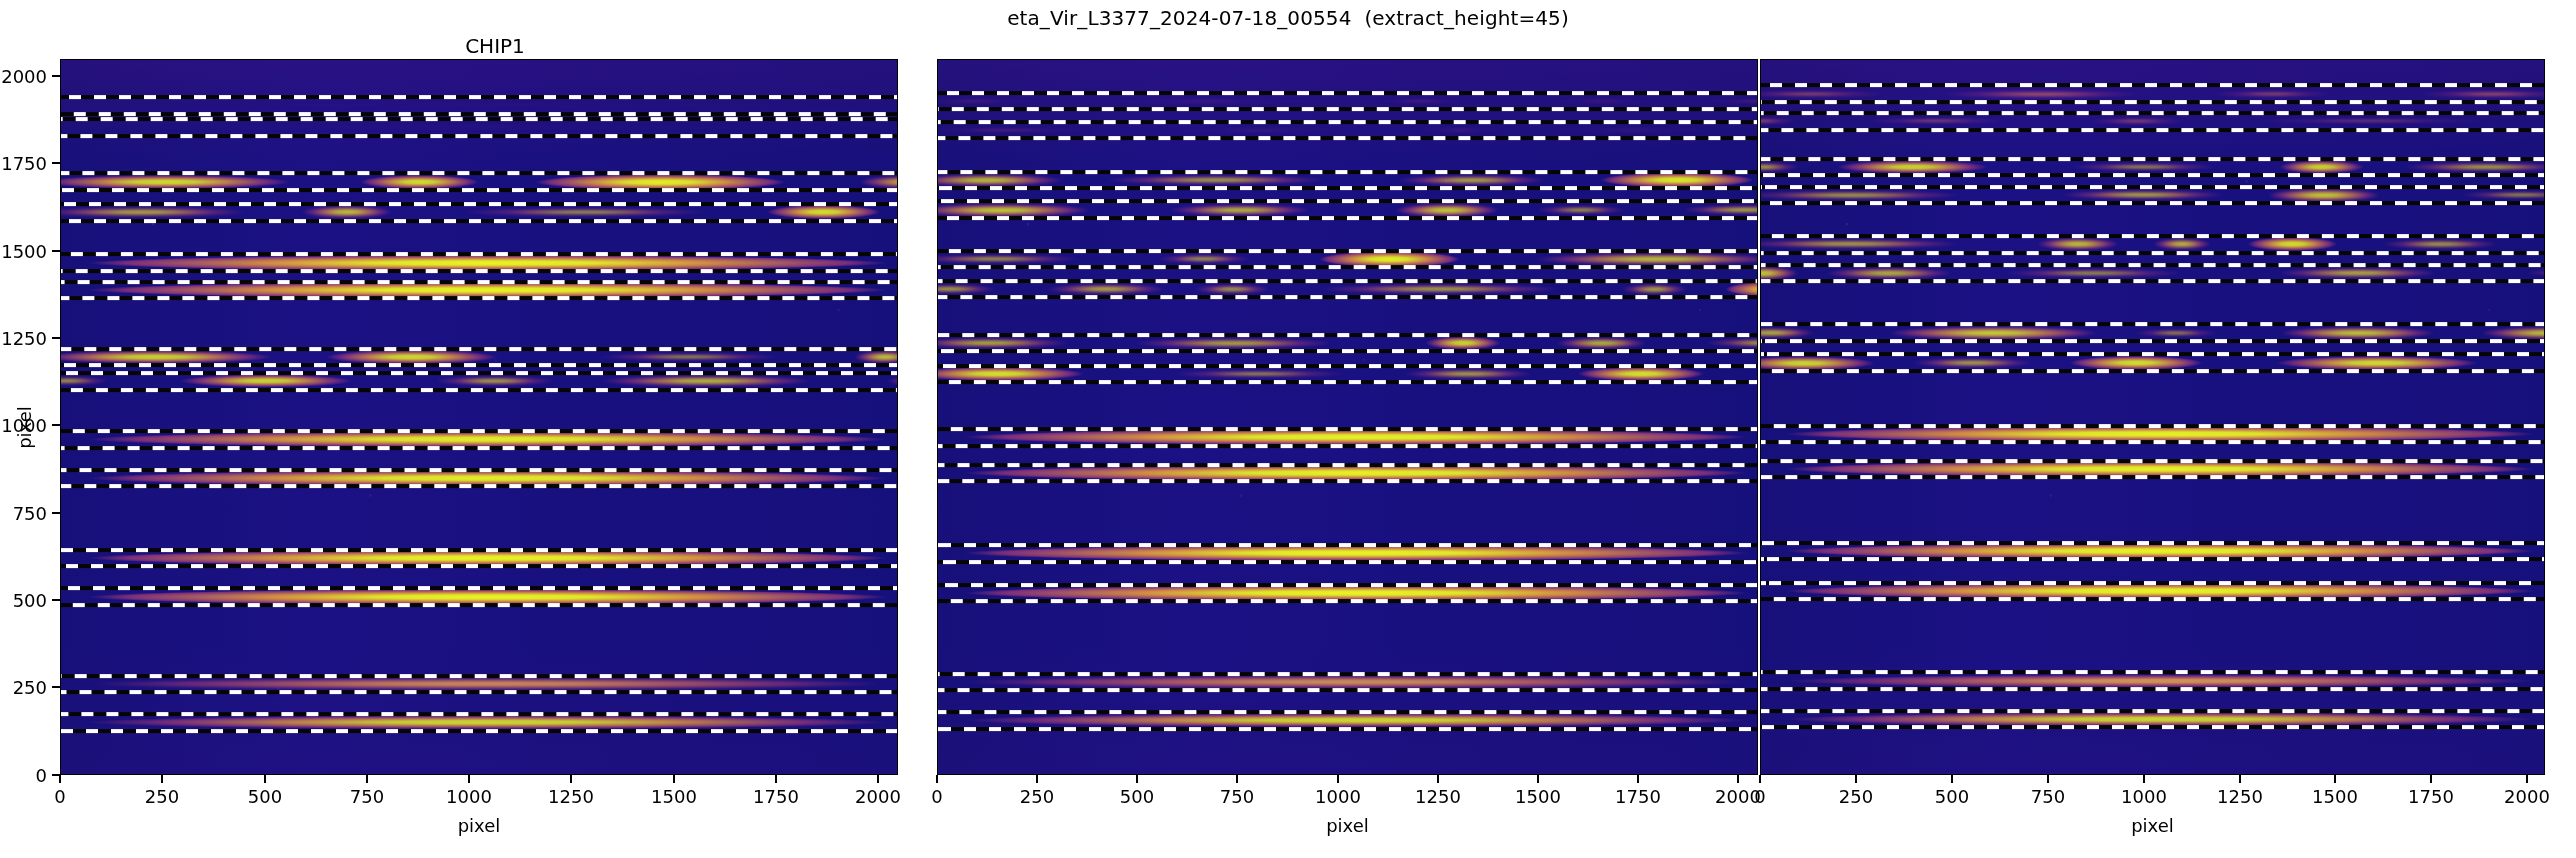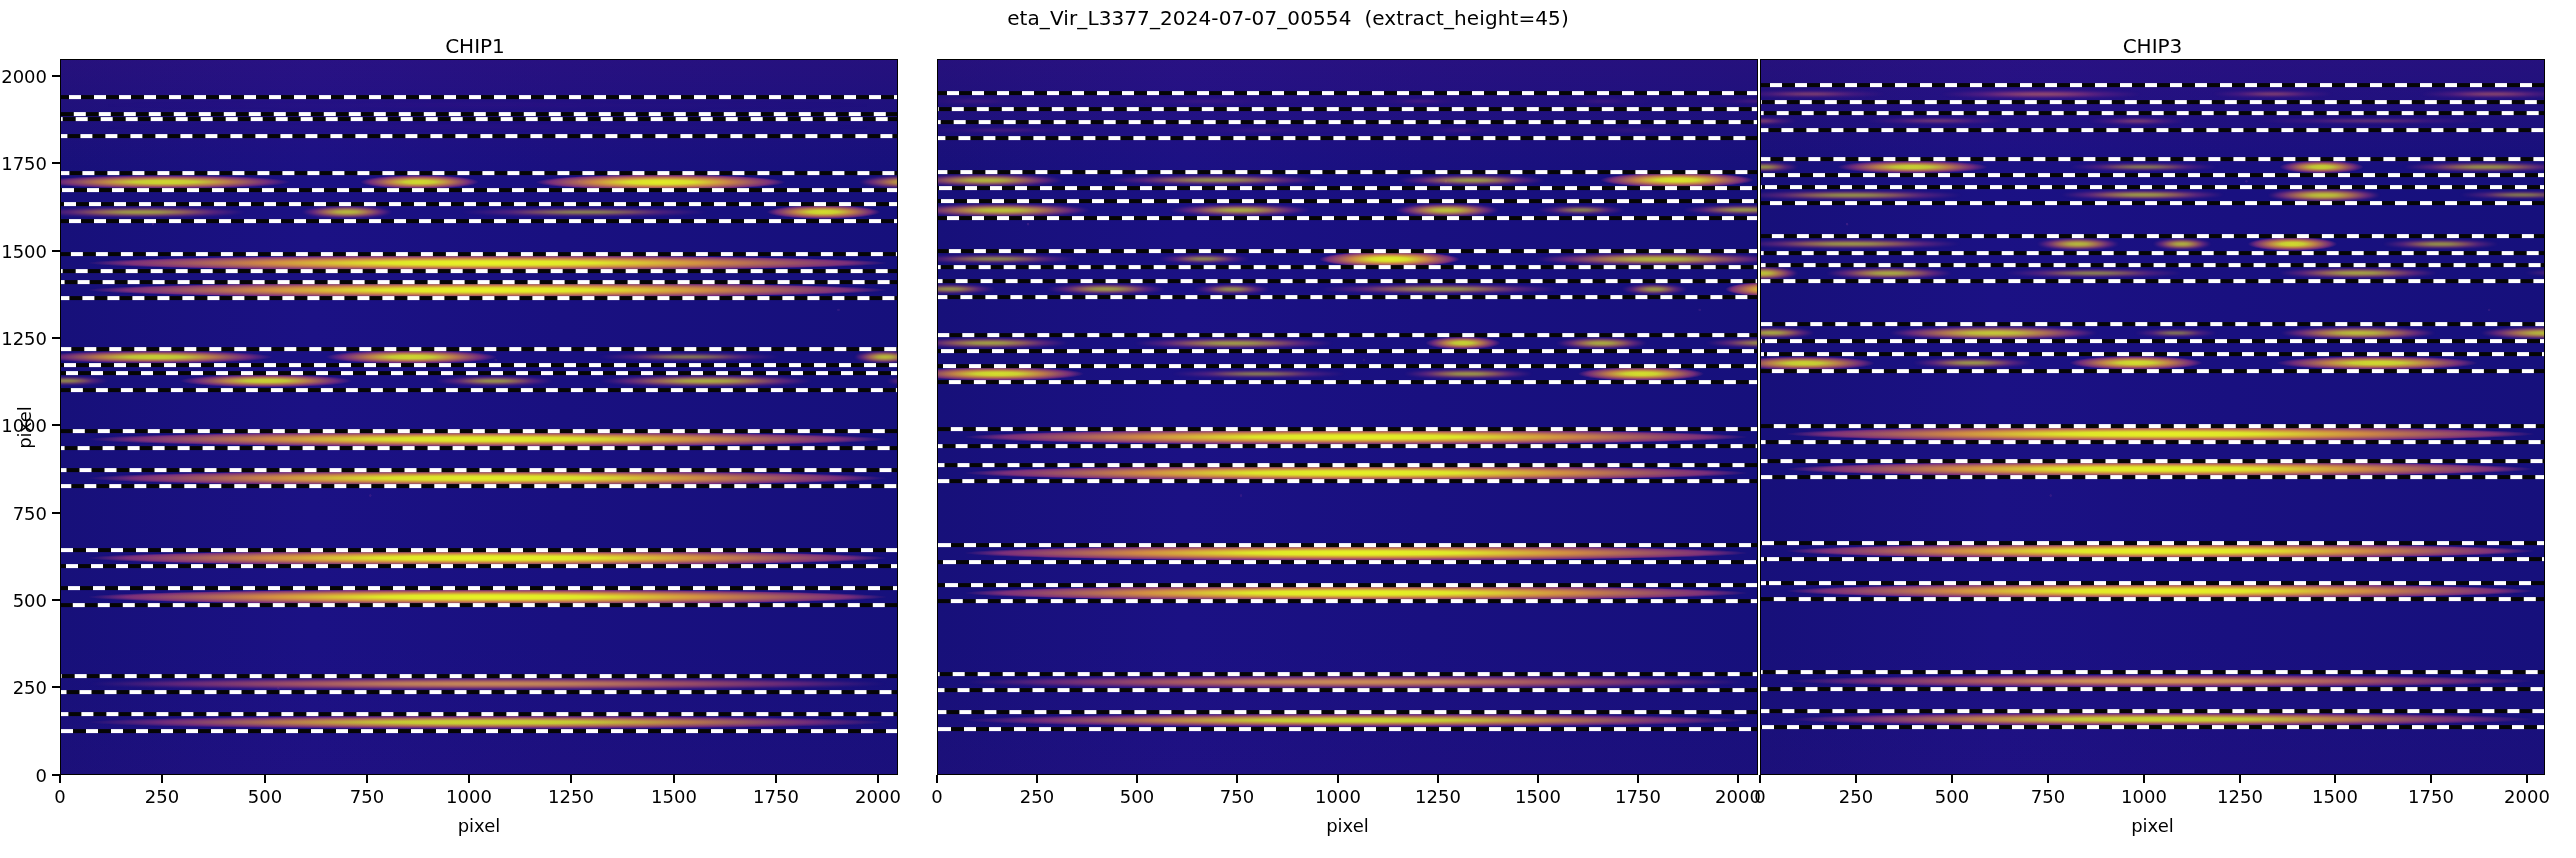--- a/index.html
+++ b/index.html
@@ -13,21 +13,21 @@
   }
 
   
   .axes{position:absolute;top:59px;height:716px;box-sizing:border-box;
         border:1.9px solid #000;background:#0b0b62;overflow:hidden;}
   #ax0{left:60px;width:838px;}
   #ax1{left:937px;width:821px;}
   #ax2{left:1760px;width:785px;}
 
   .axtitle{position:absolute;top:34px;font-size:20px;color:#000;text-align:center;}
-  #t0{left:56px;width:838px;}
+  #t0{left:76px;width:838px;}
   #t1{left:937px;width:821px;}
   #t2{left:1760px;width:785px;}
 
   
   .imgwrap{position:absolute;inset:0;}
   .bg{position:absolute;inset:0;
       background:
         linear-gradient(to bottom,
           rgba(90,20,130,.22) 0%,
           rgba(30,10,110,0) 16%,
@@ -64,24 +64,23 @@
 
   .xlabel{position:absolute;font-size:18px;color:#000;text-align:center;}
   .ylabel{position:absolute;font-size:18px;color:#000;
           transform:rotate(-90deg);transform-origin:center center;white-space:nowrap;}
 </style>
 </head>
 <body>
 
 <div class="figure">
 
-  <div class="suptitle">eta_Vir_L3377_2024-07-07_00554  (extract_height=45)</div>
+  <div class="suptitle">eta_Vir_L3377_2024-07-18_00554  (extract_height=45)</div>
 
   <div class="axtitle" id="t0">CHIP1</div>
-  <div class="axtitle" id="t2">CHIP3</div>
 
   <div class="axes" id="ax0">
     <div class="imgwrap">
       <div class="bg"></div>
       <div class="speckle"></div>
     <div class="order" style="top: 0px;">
           <div class="glow" style="top: 45px; left: -3%; width: 108%; height: 6.5px; background: radial-gradient(52% 50%, rgba(126, 20, 150, 0.137) 0%, rgba(126, 20, 150, 0.13) 8.24%, rgba(96, 12, 145, 0.114) 20.2%, rgba(60, 10, 130, 0.08) 29.28%, rgba(60, 14, 120, 0) 82%); filter: blur(1.5px);"></div>
           <div class="dash" style="top: 37px; background-position: 0px 0px;"></div>
           <div class="dash" style="top: 54px; background-position: 4.8px 0px;"></div>
         </div>

